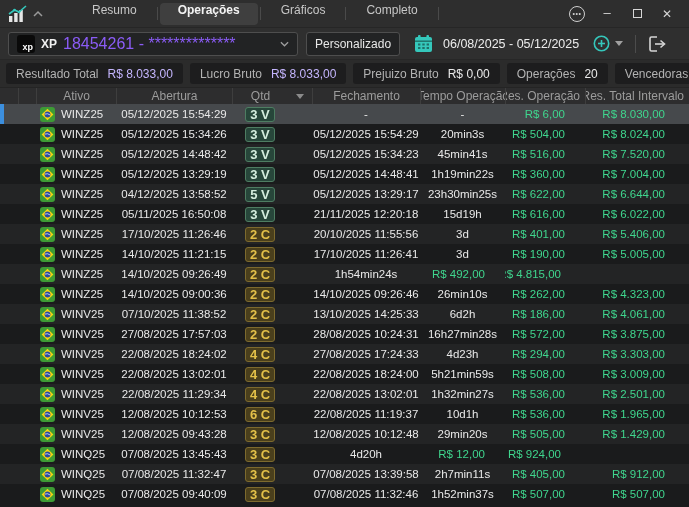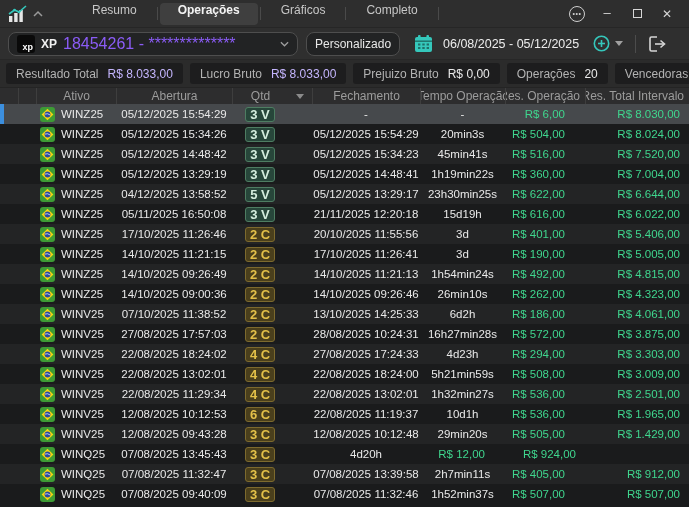--- a/index.html
+++ b/index.html
@@ -17,21 +17,21 @@
   .tab-sep{width:1px;height:13px;background:#4a4a4a;margin:0 2px;}
   .win-controls{display:flex;align-items:center;gap:6px;padding-right:10px;}
   .win-btn{width:24px;height:22px;display:flex;align-items:center;justify-content:center;color:#d6d6d6;font-size:12px;}
   .more-circle{width:16px;height:16px;border:1.4px solid #cfcfcf;border-radius:50%;display:flex;align-items:center;justify-content:center;font-size:9px;letter-spacing:.5px;color:#cfcfcf;line-height:1;}
   .glyph-min{font-size:13px;margin-top:-3px;}
   .glyph-max{width:9px;height:9px;border:1.3px solid #d6d6d6;}
   .glyph-close{font-size:12px;}
 
   
   .toolbar{height:32px;background:#2f2f2f;display:flex;align-items:center;padding:0 8px;gap:8px;border-bottom:1px solid #272727;}
-  .select{height:24px;background:#222324;border:1px solid #4e4e4e;border-radius:8px;display:flex;align-items:center;padding:0 8px;gap:6px;}
+  .select{height:24px;background:#222324;border:1px solid #4e4e4e;border-radius:3px;display:flex;align-items:center;padding:0 8px;gap:6px;}
   .account-select{width:290px;}
   .xp-badge{width:18px;height:18px;background:#0a0a0a;border-radius:3px;color:#fff;font-size:9px;font-weight:bold;display:flex;align-items:flex-end;justify-content:flex-end;padding:1px 2px;line-height:1;}
   .acct-broker{font-weight:bold;font-size:12px;color:#f0f0f0;}
   .acct-num{font-size:16px;color:#8b5cf6;flex:1;white-space:nowrap;overflow:hidden;}
   .chev{width:9px;height:6px;display:block;opacity:.8;}
   .period-select{width:94px;font-size:12px;color:#e8e8e8;justify-content:space-between;}
   .cal-icon{width:19px;height:19px;display:block;margin-left:6px;}
   .date-range{font-size:12.5px;color:#ececec;margin-left:2px;white-space:nowrap;}
   .add-btn{display:flex;align-items:center;gap:5px;margin-left:6px;}
   .add-circle{width:17px;height:17px;display:block;}
@@ -57,21 +57,21 @@
   .tbody{display:block;}
   .row{height:20px;align-items:center;position:relative;cursor:default;}
   .row.odd{background:#232425;}
   .row.even{background:#1a1b1c;}
   .row.selected{background:#46494c;}
   .row.selected::before{content:"";position:absolute;left:0;top:0;bottom:0;width:4px;background:#3c8fde;}
   .cell{font-size:11.5px;color:#e9e9e9;display:flex;align-items:center;justify-content:center;white-space:nowrap;overflow:hidden;height:20px;}
   .cell.ativo{justify-content:flex-start;padding-left:4px;gap:6px;}
   .cell.money{justify-content:flex-end;color:#3fd68e;}
   .cell.resop{padding-right:20px;}
-  .cell.restot{padding-right:9px;}
+  .cell.restot{padding-right:24px;}
   .flag{width:15px;height:15px;display:block;flex:0 0 auto;}
   .badge{min-width:25px;height:15px;border-radius:3px;font-size:13px;font-weight:bold;display:flex;align-items:center;justify-content:center;padding:0 4px;line-height:1;}
   .badge.V{background:#27463a;border:1px solid #4e7d62;color:#d4ecdd;}
   .badge.C{background:#4a3f1c;border:1px solid #7d6a2e;color:#e3c049;}
 </style>
 </head>
 <body>
 
 <div class="window">
 
@@ -404,21 +404,20 @@
         <circle cx="7.5" cy="7.5" r="2.9" fill="#2b49a3"></circle>
         <path d="M5 7.1 Q7.5 6 10 7.9" stroke="#e8e8e8" stroke-width=".8" fill="none"></path>
       </svg>
       <span class="c-ativo">WINZ25</span>
     </div>
     <div class="cell c-abertura">14/10/2025 09:26:49</div>
     <div class="cell">
           <span class="badge C">2 C</span>
         </div>
     <div class="cell"></div>
-    <div class="cell c-fechamento">14/10/2025 11:21:13</div>
     <div class="cell c-tempo">1h54min24s</div>
     <div class="cell money resop c-resop">R$ 492,00</div>
     <div class="cell money restot c-restot">R$ 4.815,00</div>
   </div>
       <div class="grid row even">
     <div class="cell"></div>
     <div class="cell"></div>
     <div class="cell ativo">
       <svg class="flag" viewBox="0 0 15 15">
         <rect x="0" y="0" width="15" height="15" rx="3" fill="#3d9b35"></rect>

